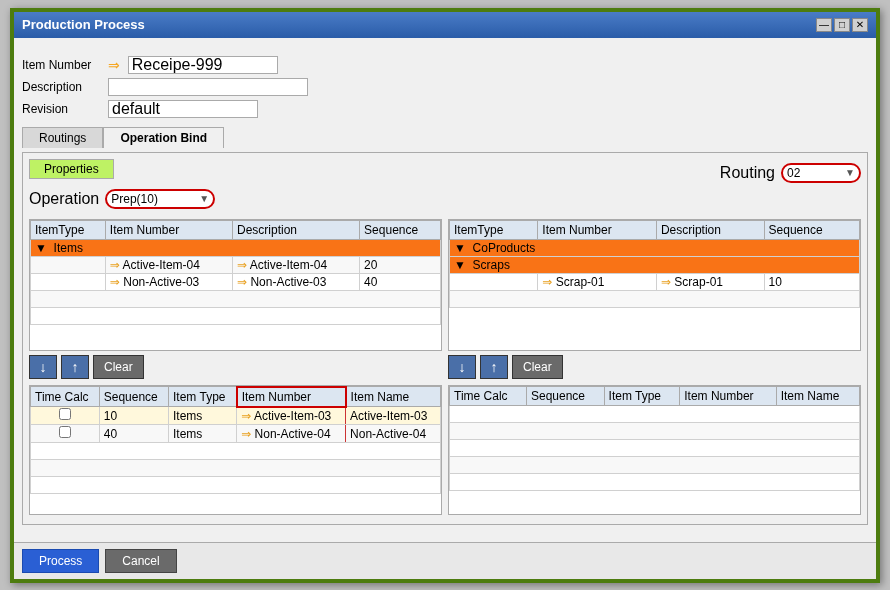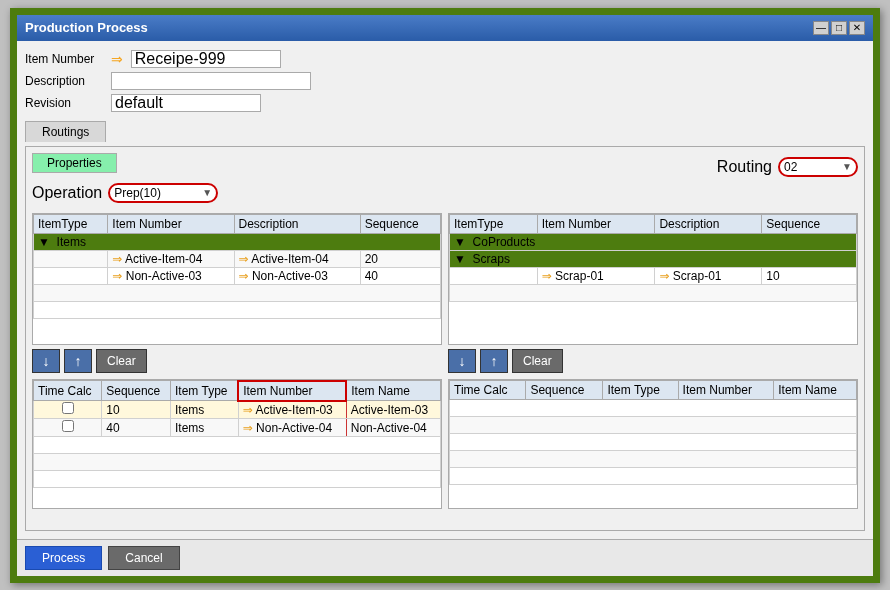--- a/index.html
+++ b/index.html
@@ -1,52 +1,52 @@
 <!DOCTYPE html>
 <html><head>
   <meta charset="utf-8">
   <style>
     * { box-sizing: border-box; margin: 0; padding: 0; font-family: 'Segoe UI', Tahoma, Arial, sans-serif; font-size: 12px; }
     body { background: #c0c0c0; display: flex; justify-content: center; align-items: center; width: 890px; height: 590px; overflow: hidden; }
-    .window { background: #f0f0f0; border: 7px solid #4d7c0f; width: 870px; height: 575px; display: flex; flex-direction: column; box-shadow: 2px 2px 8px rgba(0,0,0,0.4); }
+    .window { background: #f0f0f0; border: 4px solid #4d7c0f; width: 870px; height: 575px; display: flex; flex-direction: column; box-shadow: 2px 2px 8px rgba(0,0,0,0.4); gap: 9px; }
     .title-bar { background: linear-gradient(to bottom, #4a7cc7, #2a5ca8); color: white; padding: 4px 8px; display: flex; justify-content: space-between; align-items: center; height: 26px; }
     .title-bar-title { font-weight: bold; font-size: 13px; }
     .title-bar-buttons { display: flex; gap: 2px; }
     .title-bar-btn { background: #d0d0d0; border: 1px solid #888; width: 16px; height: 14px; cursor: pointer; font-size: 10px; display: flex; align-items: center; justify-content: center; color: #000; }
     .window-body { padding: 8px; flex: 1; display: flex; flex-direction: column; gap: 4px; }
     .form-section { display: flex; flex-direction: column; gap: 2px; margin-bottom: 4px; }
     .form-row { display: flex; align-items: center; gap: 6px; height: 20px; }
     .form-label { width: 80px; color: #000; }
     .arrow-icon { color: #f5a623; font-size: 14px; margin-right: 2px; }
     .form-input { border: 1px solid #aaa; background: white; height: 18px; padding: 0 3px; font-size: 16px; }
     .form-input-wide { width: 200px; }
     .form-input-medium { width: 150px; }
     .tabs-bar { display: flex; gap: 0; margin-bottom: 0; }
     .tab { padding: 3px 16px; border: 1px solid #aaa; border-bottom: none; background: #d8d8d8; cursor: pointer; font-size: 12px; }
     .tab.active { background: #f0f0f0; font-weight: bold; }
     .tab-content { border: 1px solid #aaa; flex: 1; display: flex; flex-direction: column; padding: 6px; background: #f0f0f0; gap: 6px; }
     .inner-tabs { display: flex; border-bottom: 1px solid #aaa; margin-bottom: 4px; }
-    .inner-tab { padding: 2px 14px; border: 1px solid #aaa; border-bottom: none; background: #86efac; cursor: pointer; font-size: 12px; }
+    .inner-tab { padding: 2px 14px; border: 1px solid #aaa; border-bottom: none; background: #bef264; cursor: pointer; font-size: 12px; }
     .inner-tab.active { background: #f0f0f0; }
     .operation-row { display: flex; align-items: center; justify-content: space-between; margin-bottom: 4px; }
     .operation-left { display: flex; align-items: center; gap: 6px; }
     .operation-right { display: flex; align-items: center; gap: 6px; }
     .operation-label { font-size: 16px; }
     .select-box { border: 1px solid #aaa; background: white; height: 20px; padding: 0 2px; font-size: 12px; display: flex; align-items: center; justify-content: space-between; cursor: pointer; }
     .select-box-operation { width: 110px; border: 2px solid #cc0000; border-radius: 12px; padding: 1px 4px; }
     .select-box-routing { width: 80px; border: 2px solid #cc0000; border-radius: 12px; padding: 1px 4px; }
     .select-arrow { font-size: 10px; color: #555; }
     .grid-panel { flex: 1; display: flex; flex-direction: column; gap: 4px; }
     .data-table { border: 1px solid #aaa; background: white; flex: 1; overflow: hidden; }
     table { width: 100%; border-collapse: collapse; font-size: 11px; }
     th { background: #dce6f1; border: 1px solid #aaa; padding: 2px 4px; text-align: left; font-weight: normal; white-space: nowrap; }
     td { border: 1px solid #d0d0d0; padding: 1px 4px; white-space: nowrap; }
     tr.group-row td { background: #f0f0f0; font-weight: normal; }
     tr:nth-child(even) td { background: #f8f8f8; }
-    tr.group-row td { background: #4d7c0f; margin-top: 16px; }
+    tr.group-row td { background: #f97316; margin-top: 16px; }
     .btn-toolbar { display: flex; gap: 4px; align-items: center; }
     .btn-icon { width: 28px; height: 24px; background: #4a6fa8; border: 1px solid #333; cursor: pointer; display: flex; align-items: center; justify-content: center; color: white; font-size: 14px; }
     .btn-clear { background: #6a6a6a; color: #ffffff; border: 1px solid #333; padding: 2px 10px; cursor: pointer; height: 24px; }
     .bottom-panel { flex: 1; display: flex; flex-direction: column; gap: 4px; }
     .bottom-table { border: 1px solid #aaa; background: white; flex: 1; overflow: hidden; }
     .footer { padding: 6px 8px; display: flex; gap: 6px; background: #e8e8e8; border-top: 1px solid #aaa; }
     .btn-update { background: #2a5fd4; color: white; border: 1px solid #1a4ab0; padding: 3px 16px; cursor: pointer; height: 24px; }
     .btn-cancel { background: #6a6a6a; color: white; border: 1px solid #444; padding: 3px 16px; cursor: pointer; height: 24px; }
     .checkbox-cell { text-align: center; }
     input[type="checkbox"] { width: 12px; height: 12px; }
@@ -80,20 +80,21 @@
         <input type="text" class="form-input form-input-wide" value="" style="">
       </div>
       <div class="form-row">
         <span class="form-label">Revision</span>
         <input type="text" class="form-input form-input-medium" value="default" style="">
       </div>
     </div>
 
     <div class="tabs-bar">
       <div class="tab">Routings</div>
+      <div class="tab active">Operation Bind</div>
     </div>
 
     <div class="tab-content">
 
       <div style="display:flex; justify-content:space-between; align-items:flex-end;">
         <div class="inner-tabs">
           <div class="inner-tab">Properties</div>
         </div>
         <div class="operation-right">
           <span class="operation-label">Routing</span>

